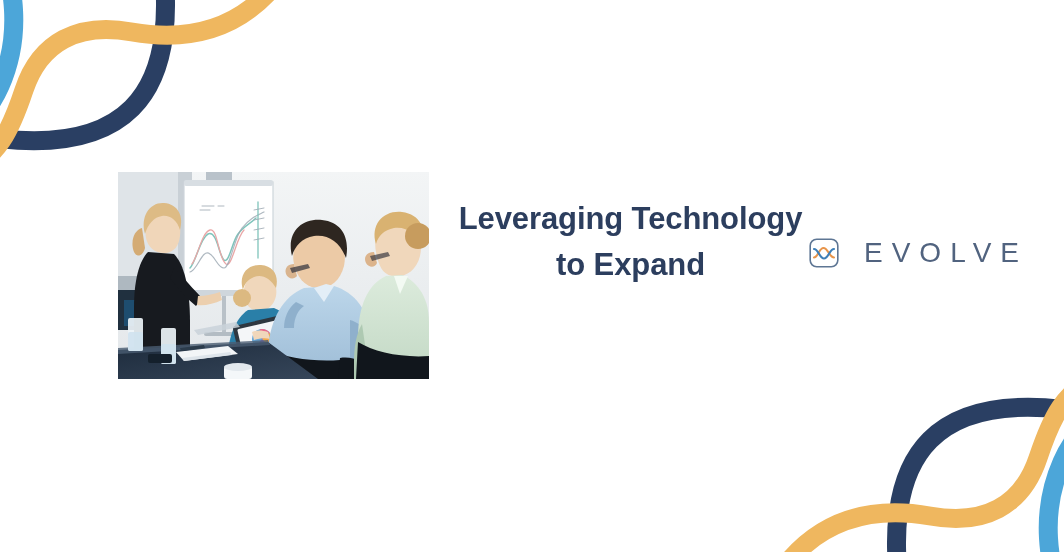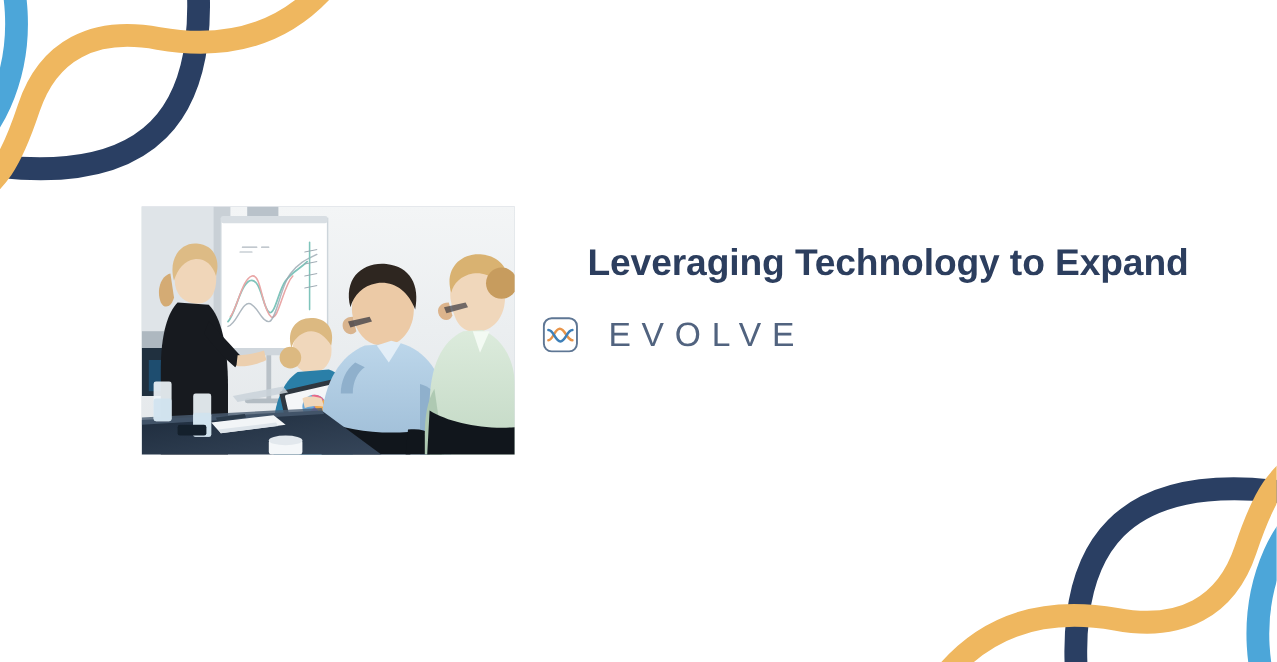--- a/index.html
+++ b/index.html
@@ -32,22 +32,21 @@
     background:#cfd6dc;
   }
   #photo-card svg{ display:block; width:311px; height:207px; }
 
   
   #content{
     position:absolute;
     left:452px; top:196px;
     width:576px;
     display:flex;
-    flex-direction:column;
-    align-items:flex-start;
+    align-items:center;
   }
   #headline{
     color:#2C3E5E;
     font-size:31px;
     font-weight:bold;
     line-height:1.48;
     text-align:center;
     letter-spacing:-0.1px;
     width:100%;
   }

